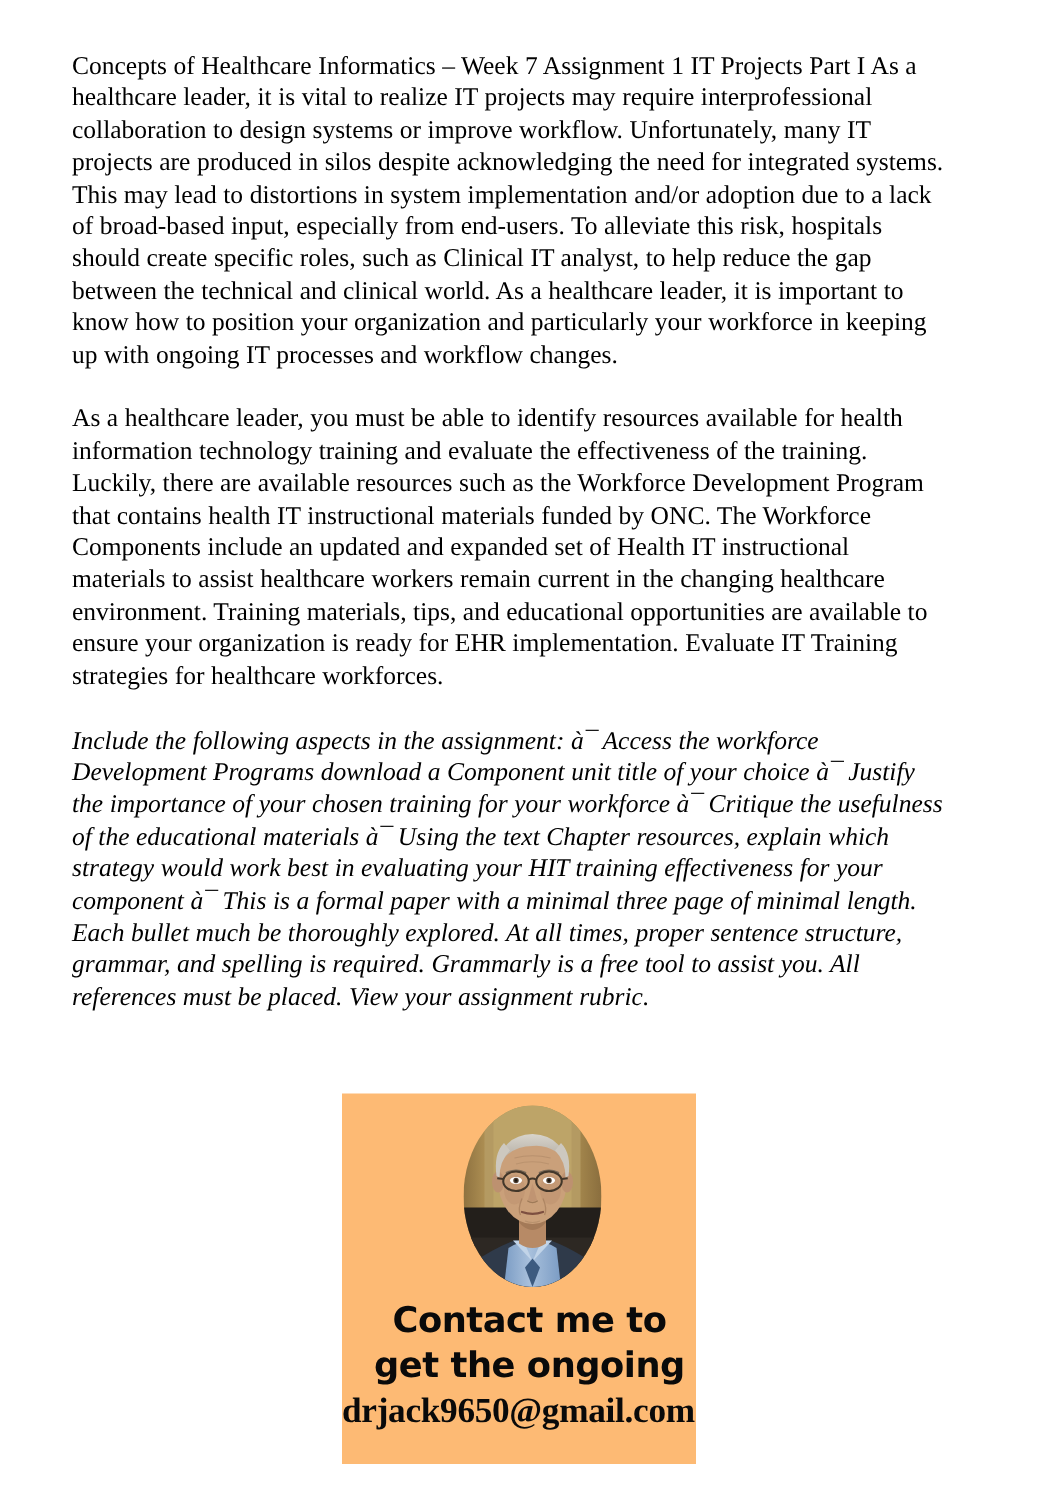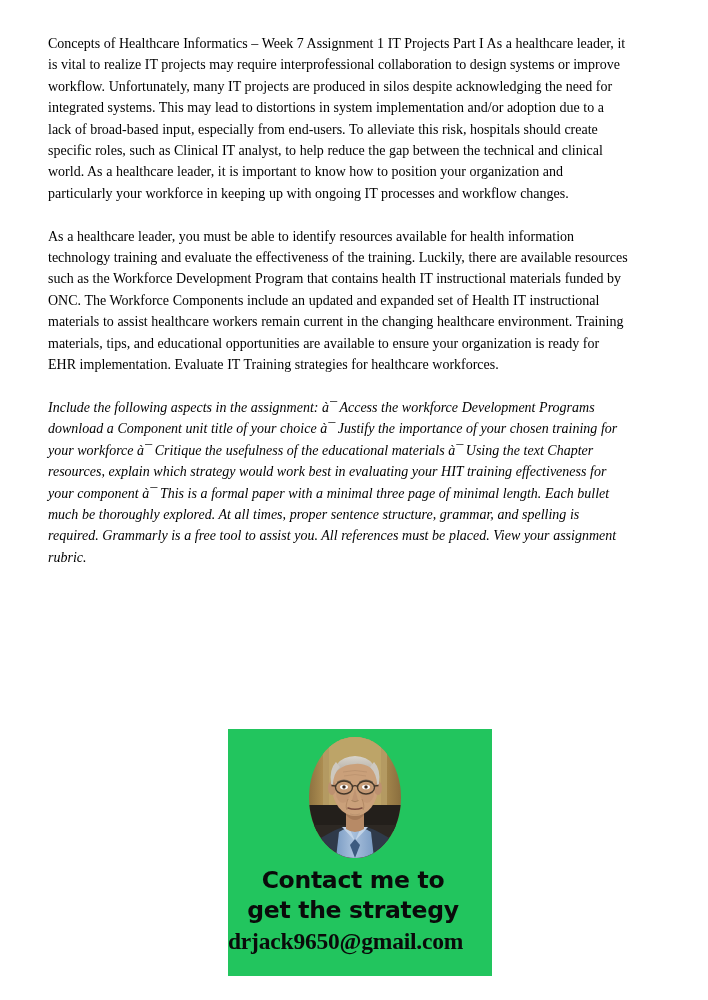--- a/index.html
+++ b/index.html
@@ -29,38 +29,38 @@
 
   #body-text {
     position: absolute;
     left: 48px;
     top: 33px;
     width: 582px;
   }
 
   .para {
     font-family: "Liberation Serif", "DejaVu Serif", serif;
-    font-size: 14px;
+    font-size: 17px;
     line-height: 21.4px;
     color: #000000;
     text-align: left;
     margin: 0 0 21.4px 0;
     white-space: normal;
     word-spacing: 0.1px;
   }
   .para:last-child { margin-bottom: 0; font-style: italic; }
 
   
   #contact-card {
     position: absolute;
     left: 228px;
     top: 729px;
-    width: 264px;
+    width: 236px;
     height: 247px;
-    background: #22c55e;
+    background: #fdba74;
     overflow: hidden;
   }
 
   #portrait-wrap {
     position: absolute;
     left: 81px;
     top: 8px;
     width: 92px;
     height: 121px;
   }
@@ -198,19 +198,19 @@
 
           <path d="M39 71 Q46 73.5 53 71" stroke="#7d4f40" stroke-width="1.5" fill="none" stroke-linecap="round"></path>
 
           <path d="M41 77 Q46 79 51 77" stroke="#b08a68" stroke-width="0.8" fill="none" opacity="0.7"></path>
         </g>
       </svg>
     </div>
 
     <div id="headline">
       <span class="headline-line">Contact me to</span>
-      <span class="headline-line">get the strategy</span>
+      <span class="headline-line">get the ongoing</span>
     </div>
 
     <div id="email">drjack9650@gmail.com</div>
 
   </div>
 </div>
 
 </body></html>

